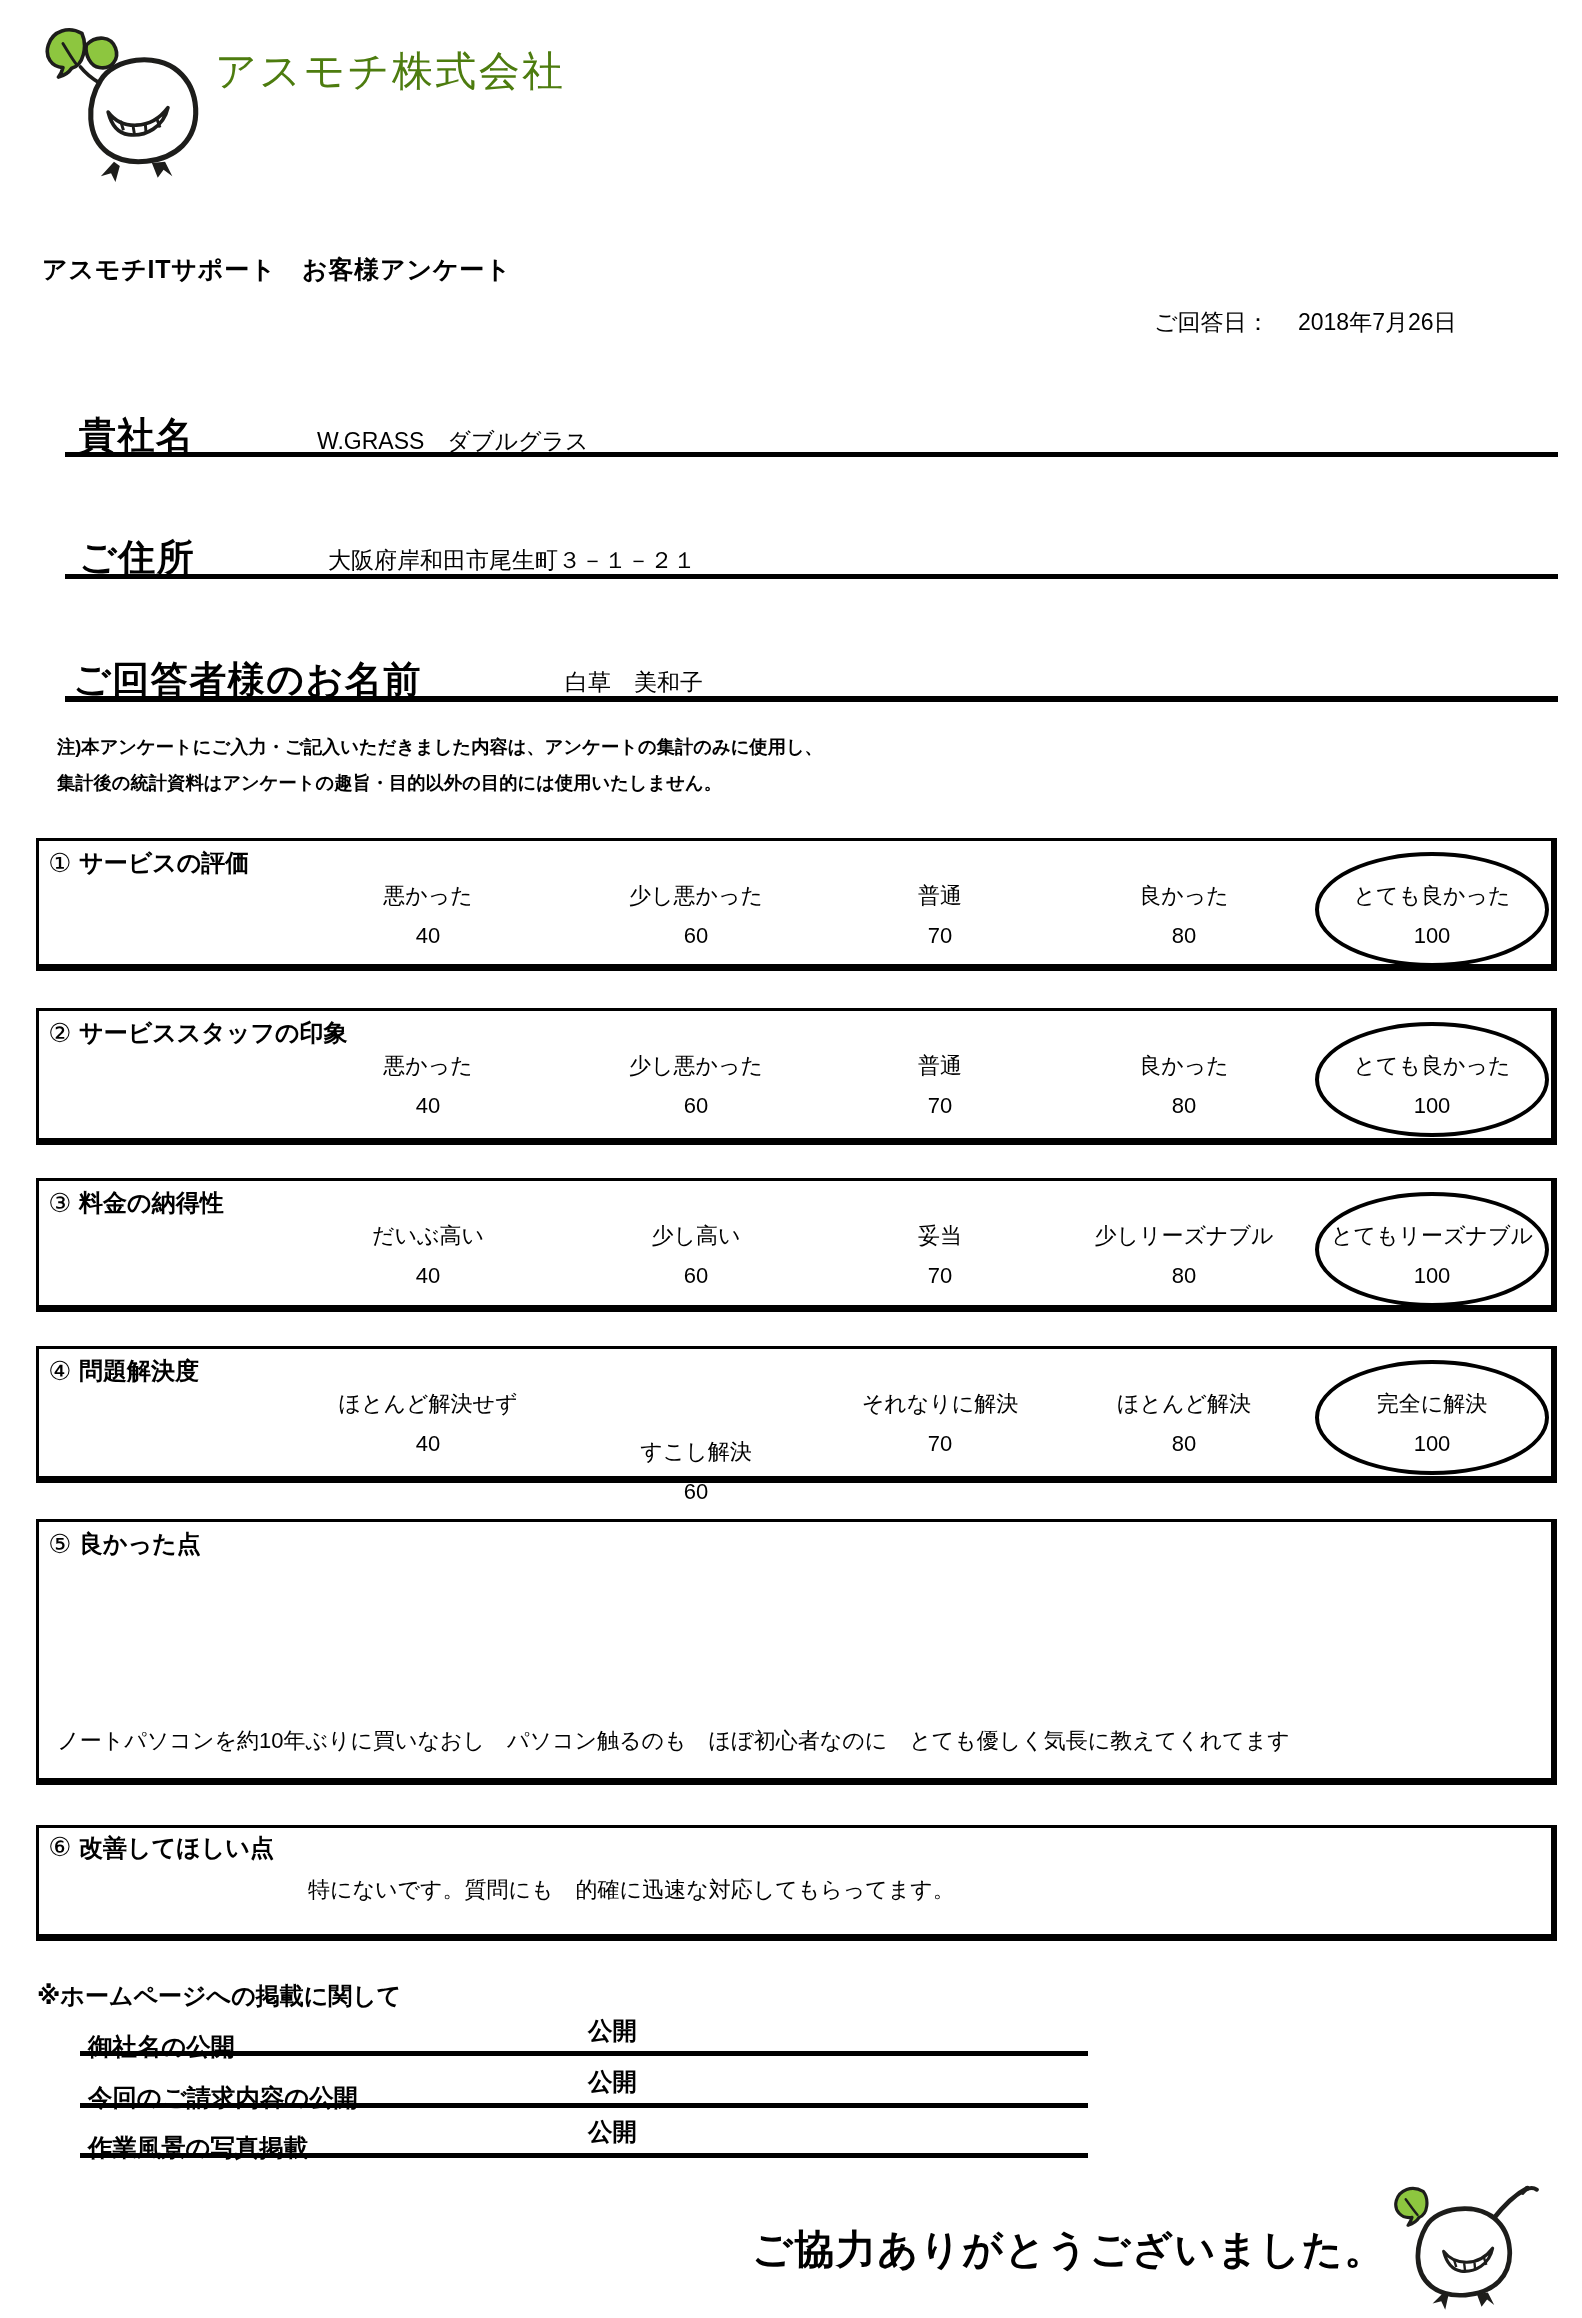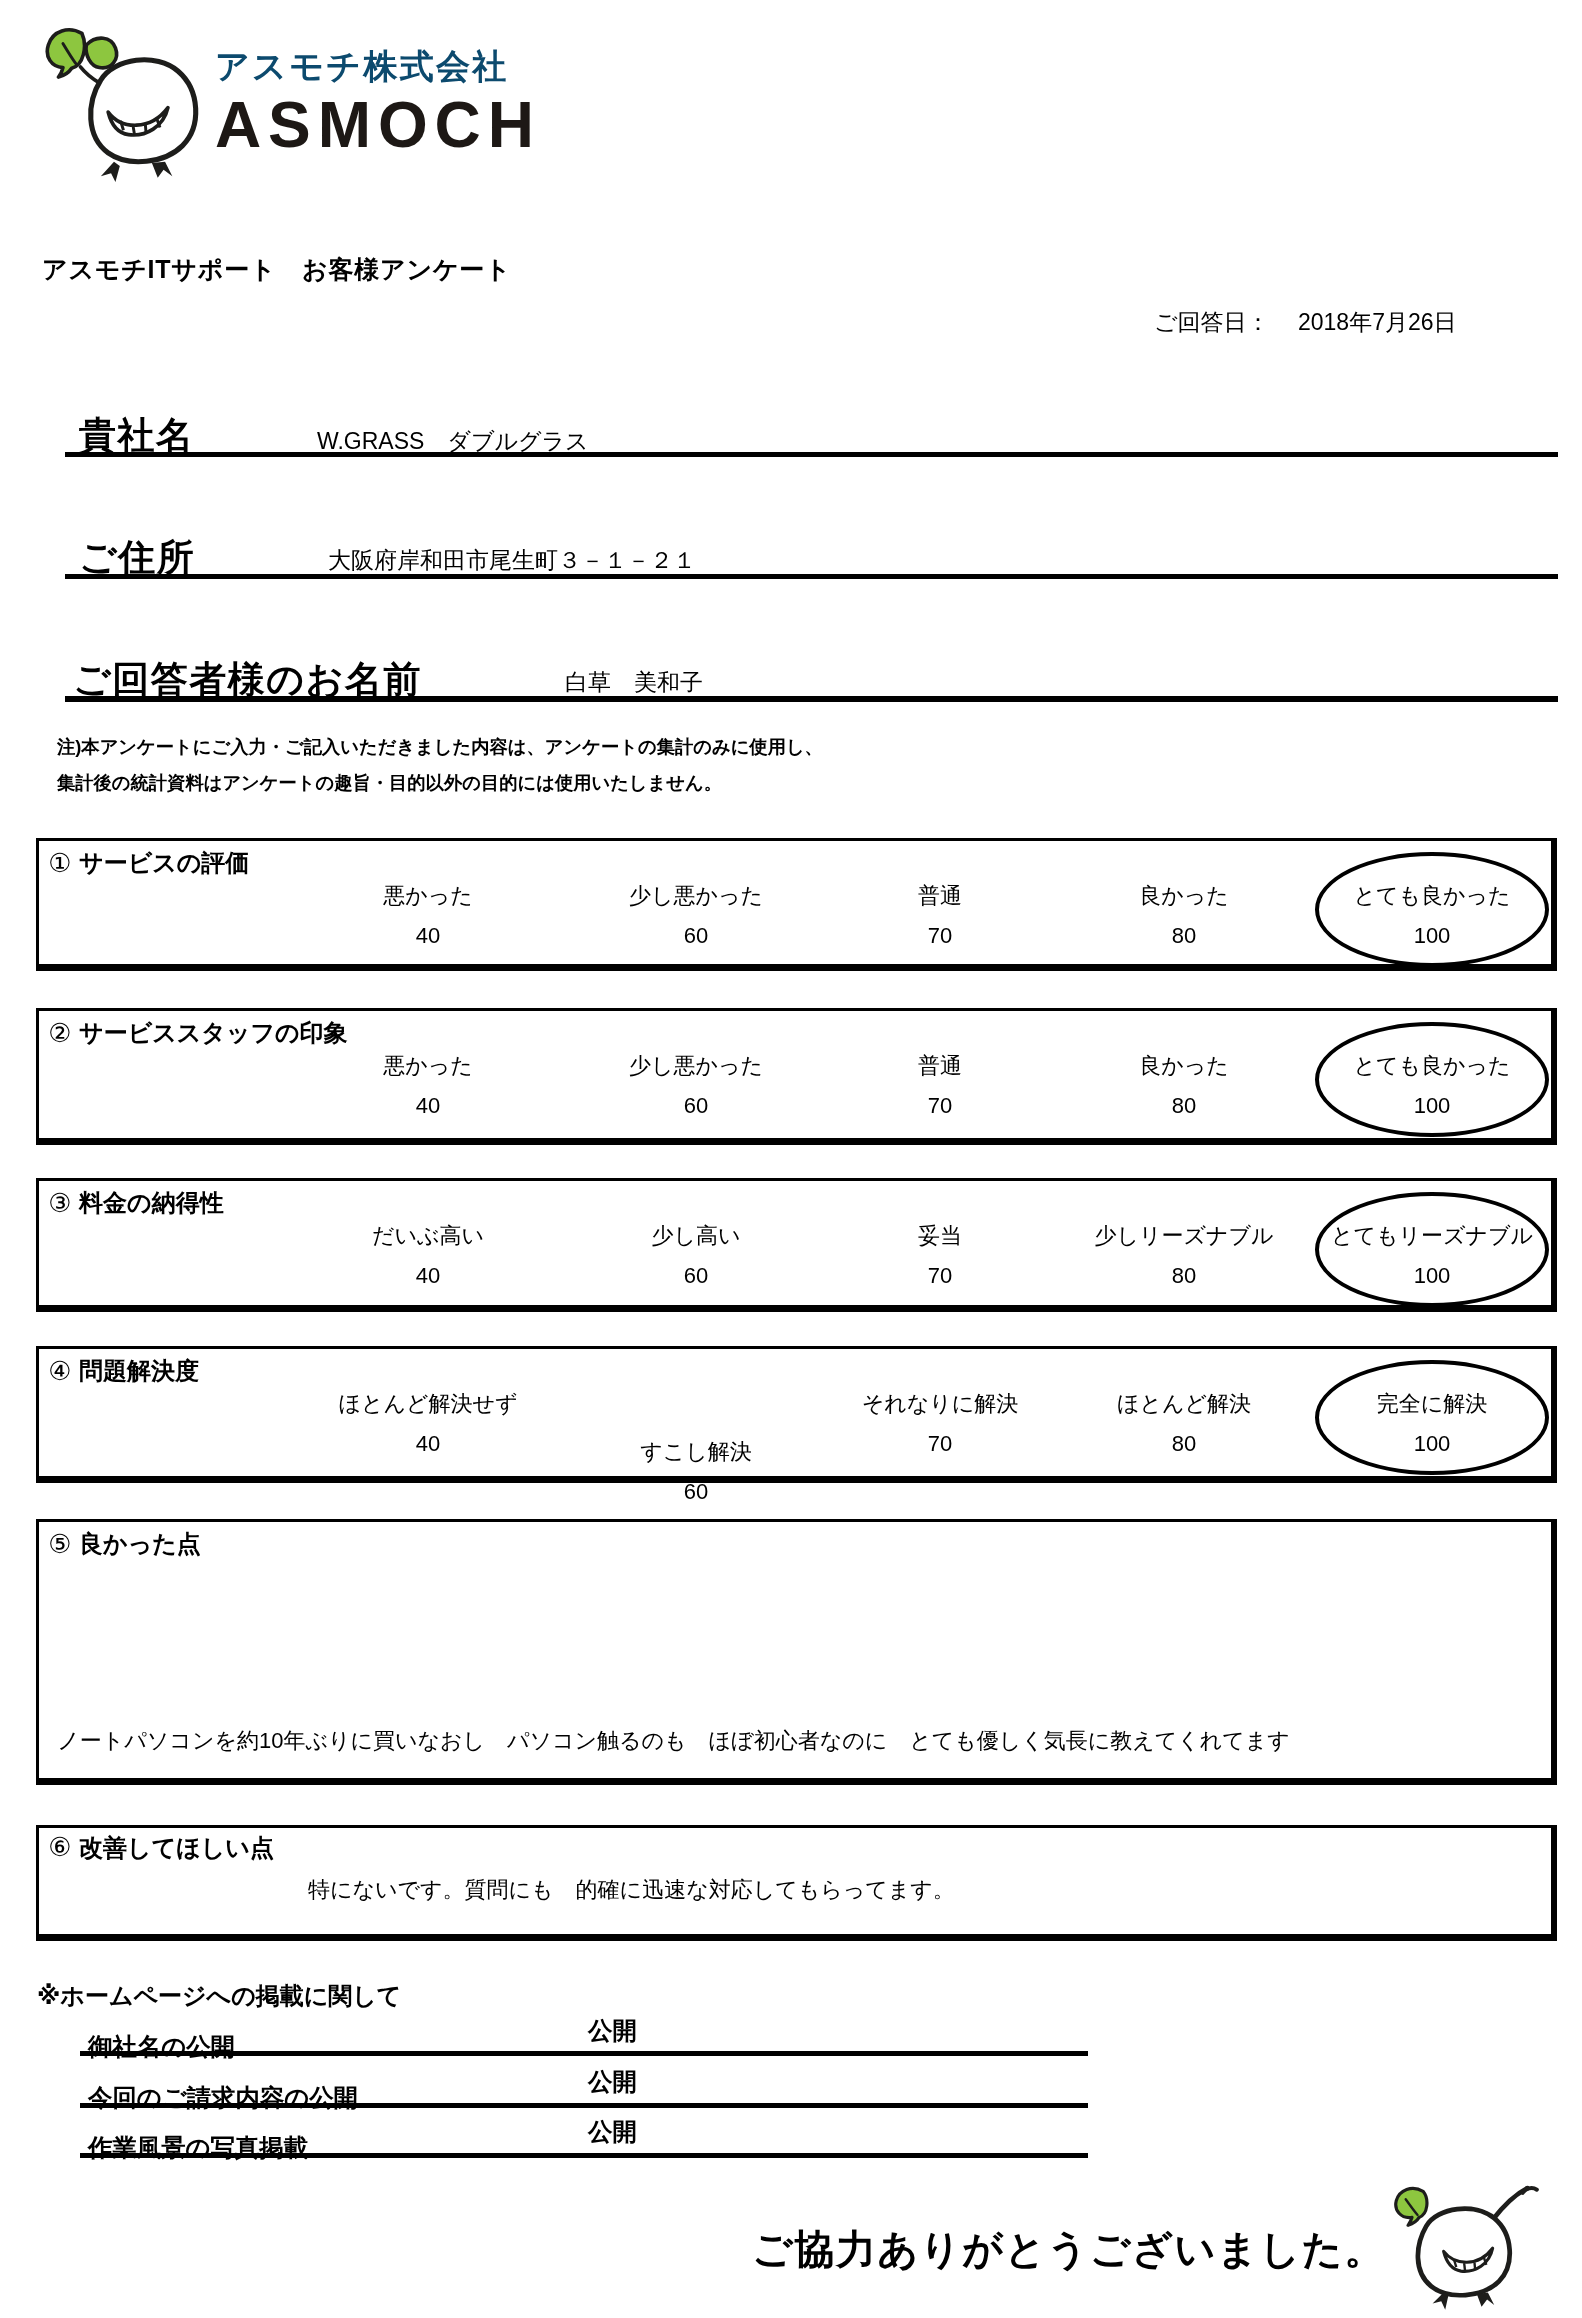--- a/index.html
+++ b/index.html
@@ -3,21 +3,21 @@
 <meta charset="utf-8">
 <style>
   * { margin:0; padding:0; box-sizing:border-box; }
   body { background:#fff; }
   .page { position:relative; width:1583px; height:2319px; background:#fff;
           font-family:"Liberation Sans","DejaVu Sans",sans-serif; color:#000; overflow:hidden; }
   .abs { position:absolute; }
 
   
   .logo-text { position:absolute; left:215px; top:44px; }
-  .logo-jp { font-size:34px; font-weight:bold; letter-spacing:2.3px; color:#0c4a6e; }
+  .logo-jp { font-size:41px; font-weight:normal; letter-spacing:2.3px; color:#4d7c0f; }
   .logo-en { font-size:64px; font-weight:bold; letter-spacing:6.9px; color:#1d1815; line-height:1.0; margin-top:3.1px; }
 
   .doc-title { font-size:25px; font-weight:bold; letter-spacing:0.8px; }
   .date-label, .date-value { font-size:23px; }
 
   .flabel { font-size:37px; font-weight:600; letter-spacing:1.5px; }
   .fvalue { font-size:23px; }
   .uline { position:absolute; background:#000; }
 
   .note { font-size:18.3px; font-weight:600; }
@@ -54,21 +54,20 @@
     <path d="M96,118 C114,142 154,144 178,112 C172,138 148,152 124,149 C108,147 100,134 96,118 Z" fill="#ffffff" stroke="#1d1d1b" stroke-width="5" stroke-linejoin="round"></path>
     <path d="M113,130 L117,143" stroke="#1d1d1b" stroke-width="4"></path>
     <path d="M130,136 L132,148" stroke="#1d1d1b" stroke-width="4"></path>
     <path d="M147,135 L148,147" stroke="#1d1d1b" stroke-width="4"></path>
     <path d="M163,128 L167,139" stroke="#1d1d1b" stroke-width="4"></path>
     <path d="M104,186 L86,206 L100,202 L106,214 L112,192 Z" fill="#1d1d1b"></path>
     <path d="M156,188 L164,208 L172,197 L184,206 L174,186 Z" fill="#1d1d1b"></path>
   </svg>
   <div class="logo-text">
     <div class="logo-jp">アスモチ株式会社</div>
-    <div class="logo-en">ASMOCH</div>
   </div>
 
   <div class="abs doc-title" style="left:42px; top:253px;">アスモチITサポート　お客様アンケート</div>
   <div class="abs date-label" style="left:1154px; top:307px;">ご回答日：</div>
   <div class="abs date-value" style="left:1298px; top:307px;">2018年7月26日</div>
 
   <div class="abs flabel" style="left:79px; top:411px;">貴社名</div>
   <div class="abs fvalue" style="left:317px; top:426px;">W.GRASS　ダブルグラス</div>
   <div class="uline" style="left:65px; top:452px; width:1493px; height:5.3px;"></div>
 

